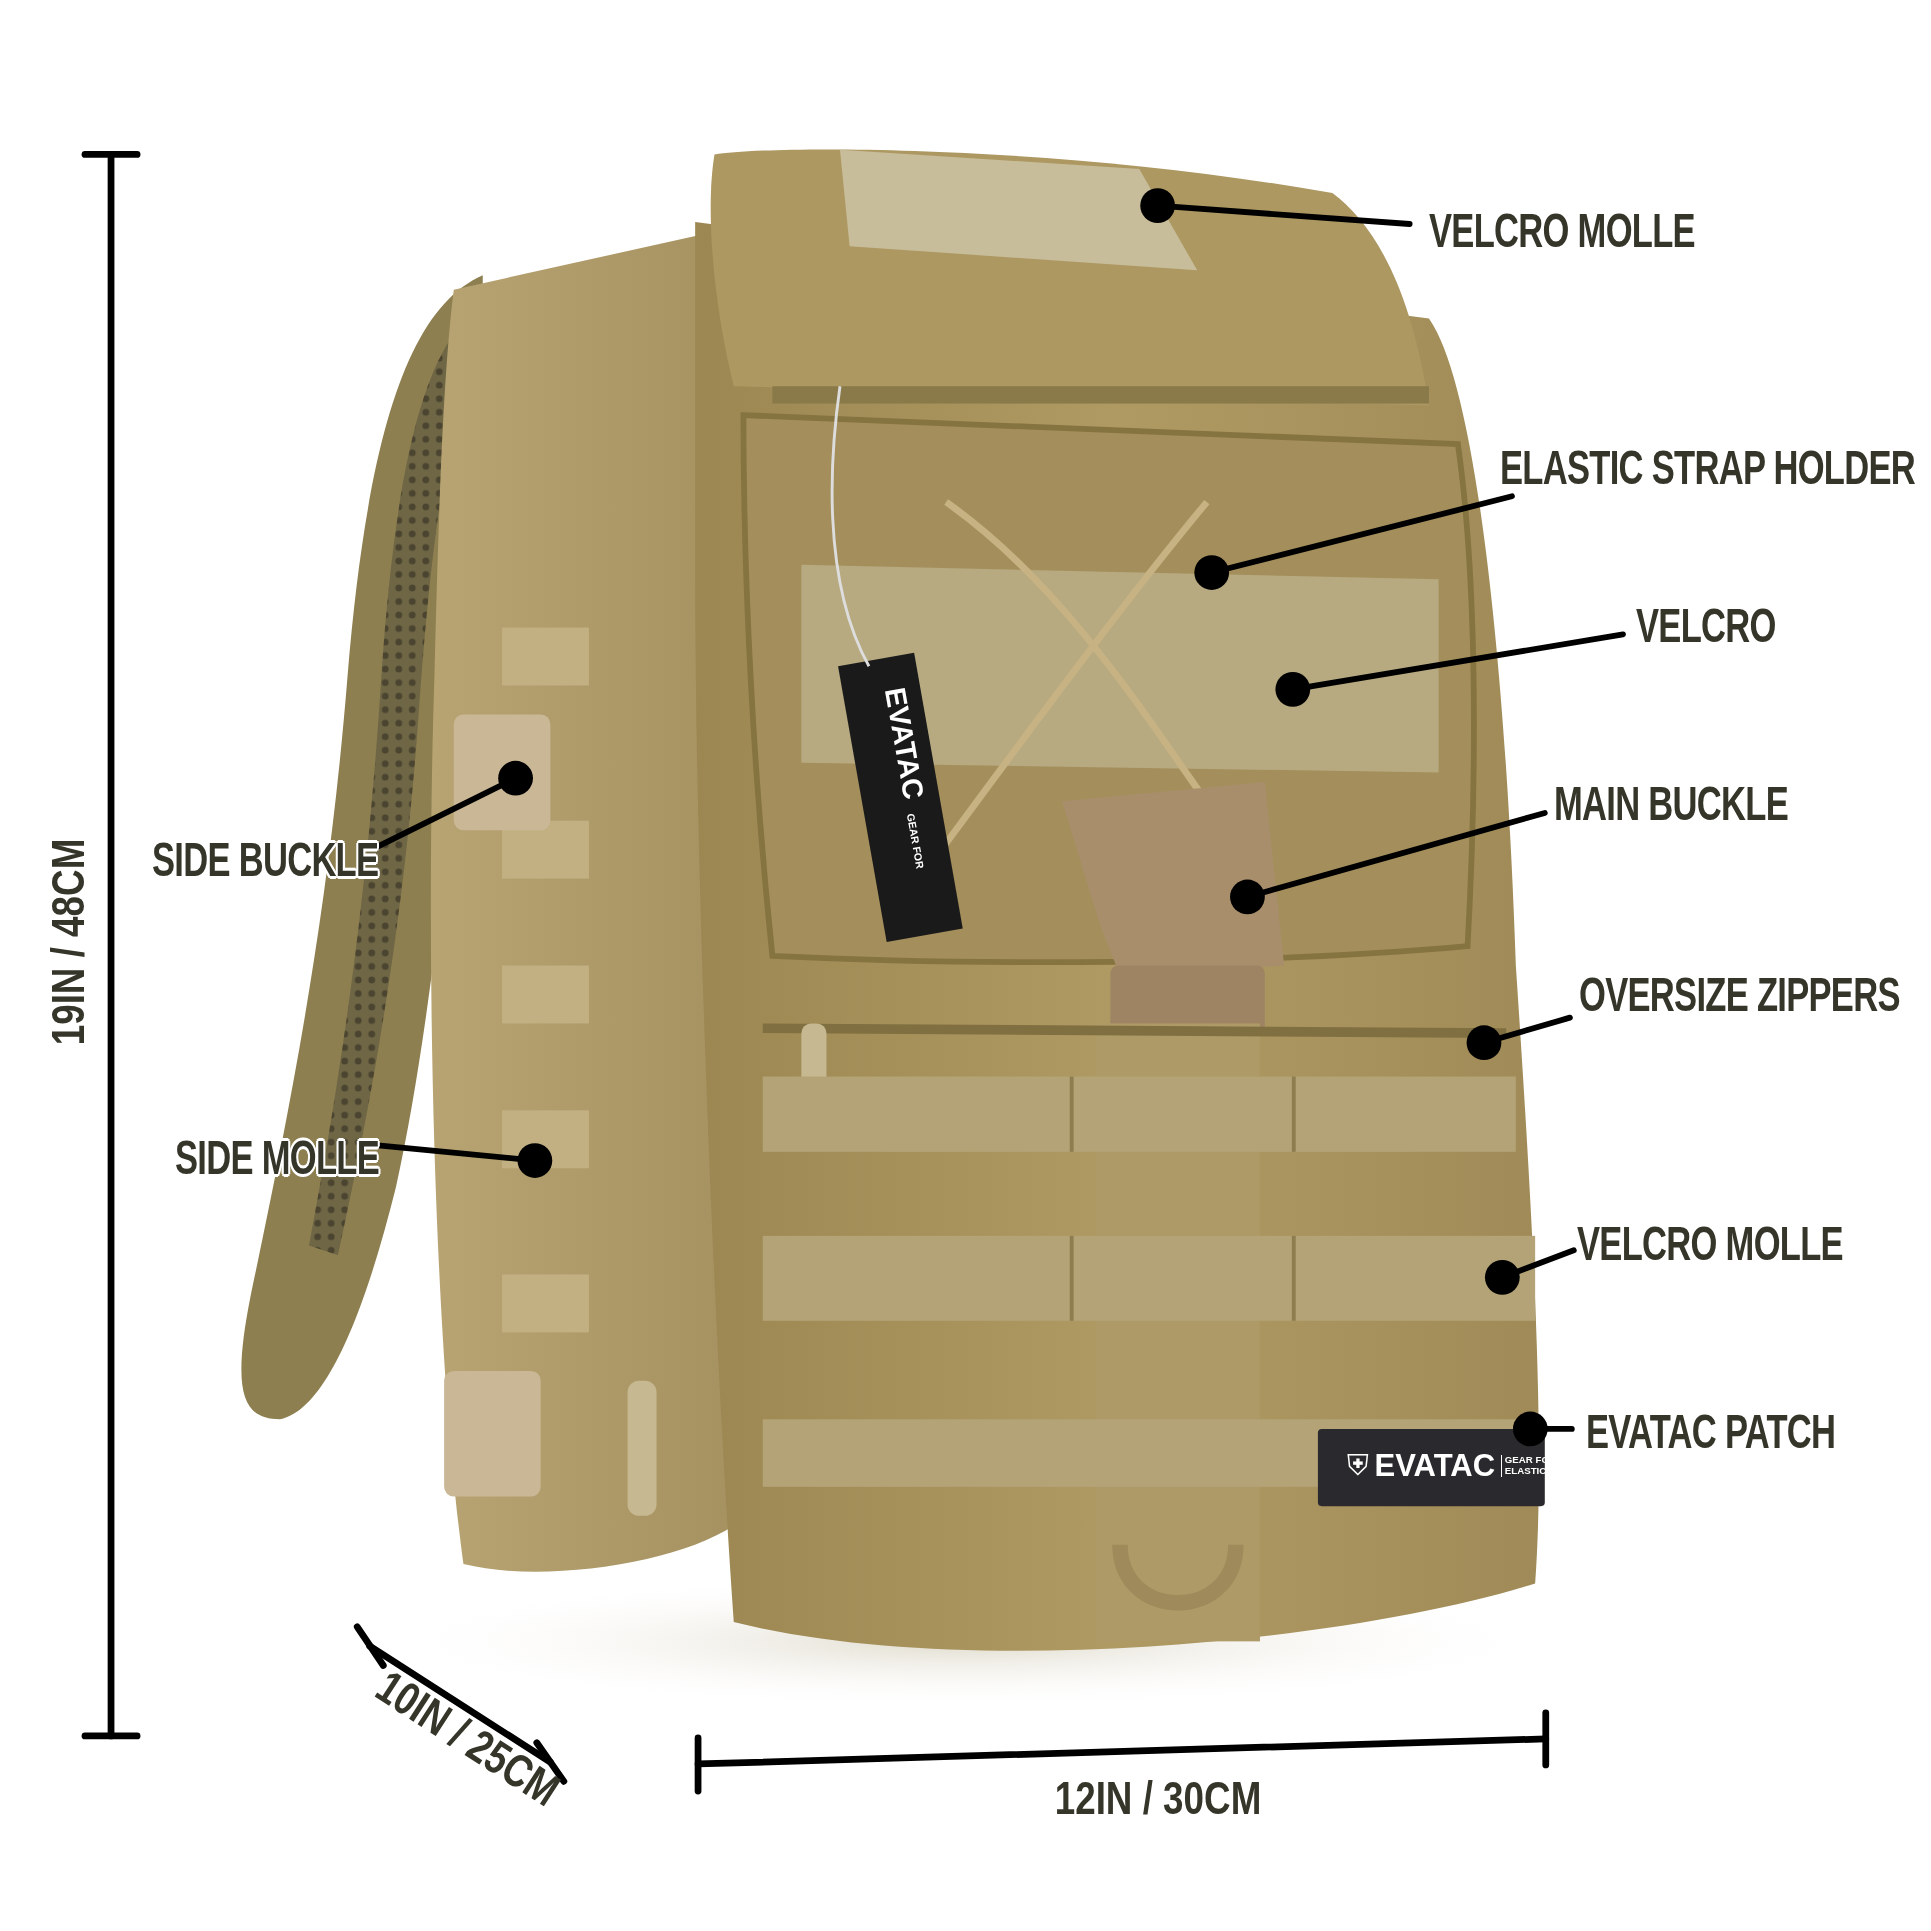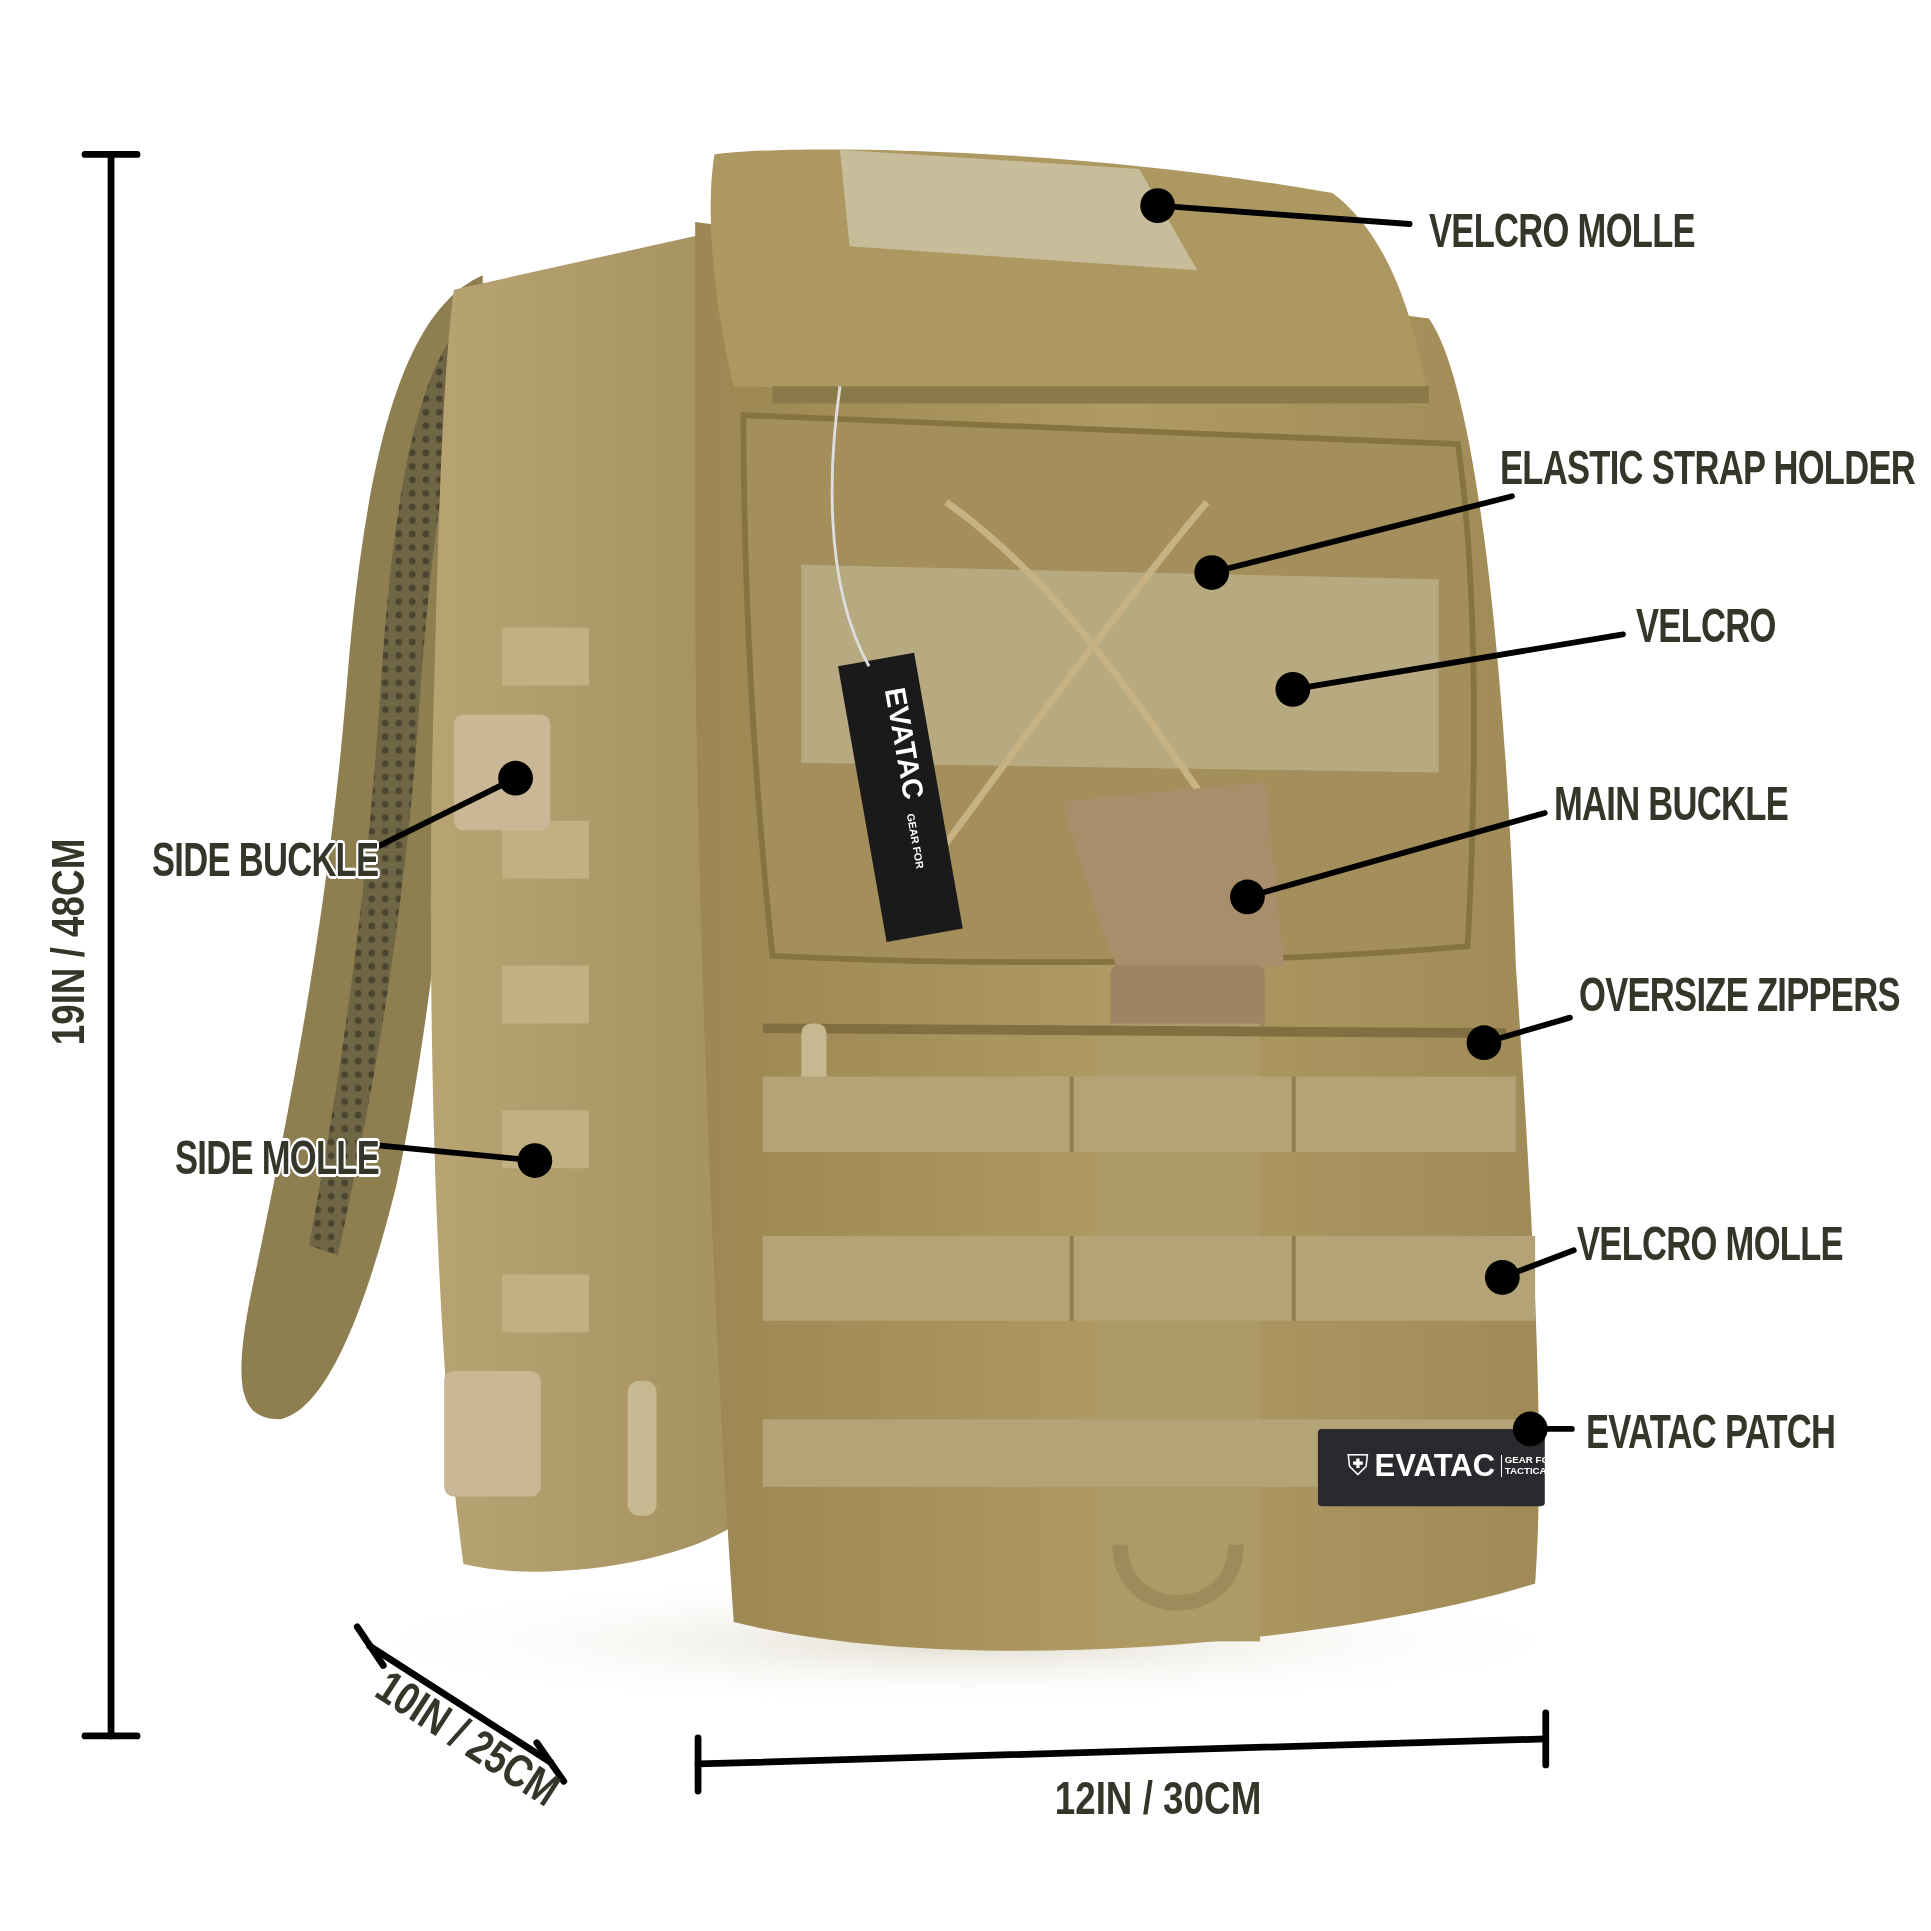--- a/index.html
+++ b/index.html
@@ -148,21 +148,21 @@
   <div style="position:absolute; left:850px; top:676px; width:270px; transform-origin:0 0; transform:rotate(80deg) translate(19.3px,-58px); color:#fff; font-weight:bold; font-size:29px; white-space:nowrap;">
     <span>EVATAC</span>
     <span style="font-size:10.6px; margin-left:5.8px;">GEAR FOR</span>
   </div>
 
   <div style="position:absolute; left:1347px; top:1448px; color:#fff; display:flex; align-items:center; gap:5.8px;">
     <span style="font-size:29px;">⛨</span>
     <span style="font-weight:bold; font-size:31px;">EVATAC</span>
     <span style="display:flex; flex-direction:column; font-size:9.7px; font-weight:bold; border-left:1.9px solid #fff; padding-left:2.9px; line-height:1.1;">
       <span>GEAR FOR</span>
-      <span>TACTICAL MOLLE</span>
+      <span>ELASTIC MINDS</span>
     </span>
   </div>
 
   <div class="label" style="left:1429px; top:207px;">VELCRO MOLLE</div>
   <div class="label" style="left:1500px; top:444px;">ELASTIC STRAP HOLDER</div>
   <div class="label" style="left:1636px; top:602px;">VELCRO</div>
   <div class="label" style="left:1554px; top:780px;">MAIN BUCKLE</div>
   <div class="label" style="left:1579px; top:971px;">OVERSIZE ZIPPERS</div>
   <div class="label" style="left:1577px; top:1220px;">VELCRO MOLLE</div>
   <div class="label" style="left:1586px; top:1408px;">EVATAC PATCH</div>

